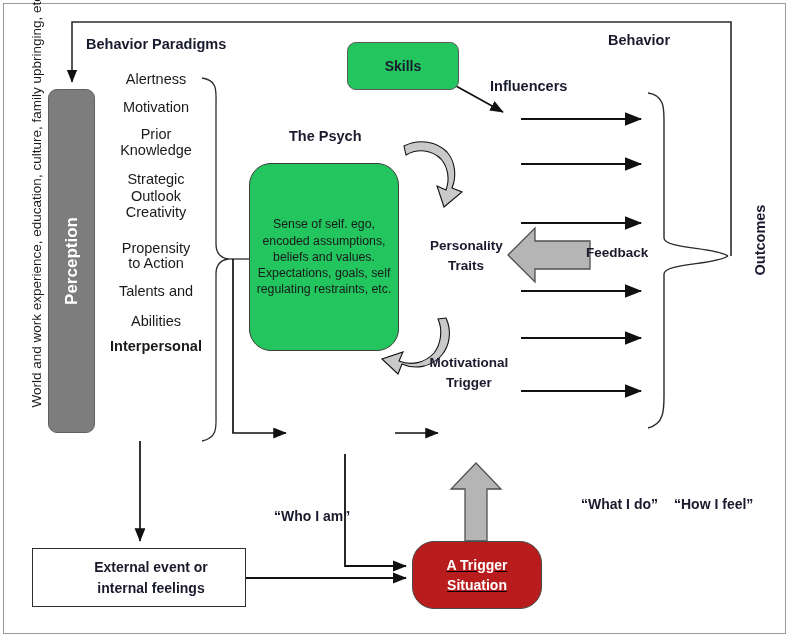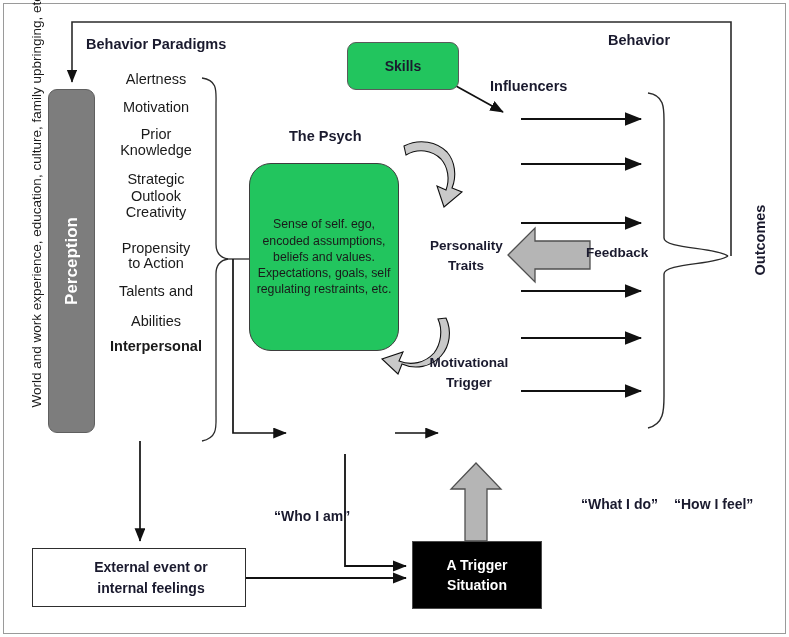--- a/index.html
+++ b/index.html
@@ -61,21 +61,21 @@
   #gap{
     position:absolute;left:444px;top:411px;width:60px;height:60px;
     background:#ffffff;border:1.3px solid #3d3d3d;border-radius:50%;
     display:flex;align-items:center;justify-content:center;
   }
   #gap span{font-size:13.5px;font-weight:bold;color:#1a1a2e;}
 
   
   #trigger{
     position:absolute;left:412px;top:541px;width:128px;height:66px;
-    background:#000000;border:1.4px solid #4a4a4a;border-radius:0;
+    background:#b91c1c;border:1.4px solid #4a4a4a;border-radius:22px;
     display:flex;align-items:center;justify-content:center;text-decoration:underline;
   }
   #trigger span{font-size:14px;font-weight:bold;color:#ffffff;text-align:center;line-height:1.45;}
 
   
   #external{
     position:absolute;left:32px;top:548px;width:188px;height:57px;
     background:#ffffff;border:1.4px solid #2e2e2e;
     display:flex;align-items:center;justify-content:center;padding-left:24px;
   }

